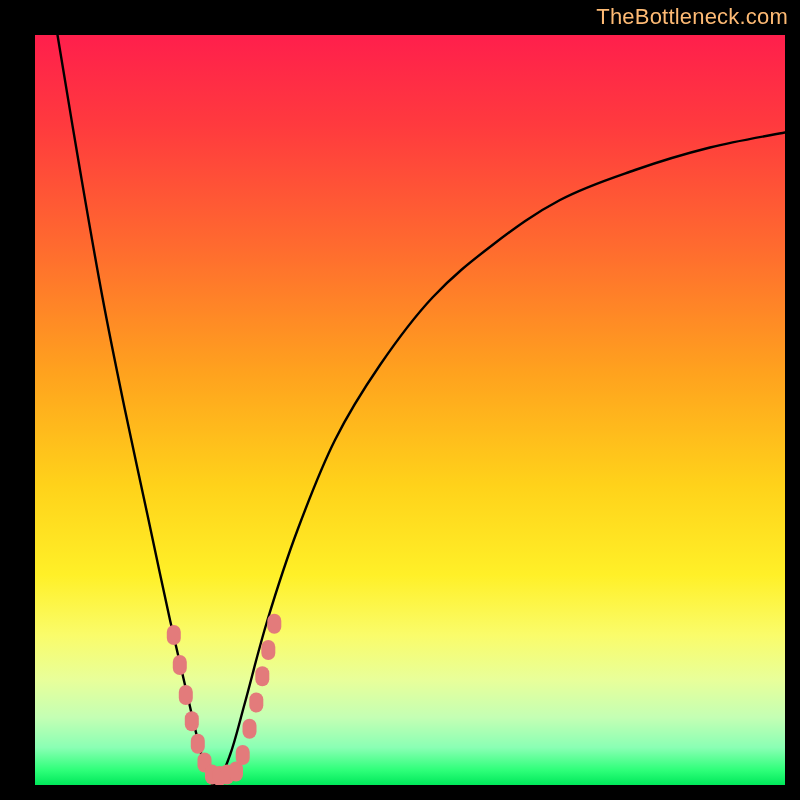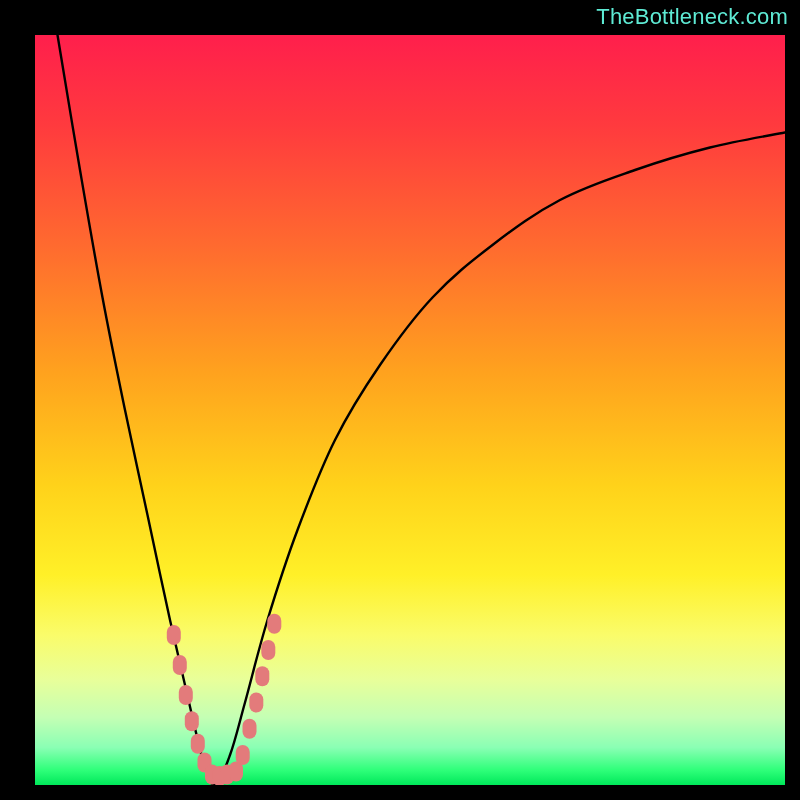--- a/index.html
+++ b/index.html
@@ -42,21 +42,21 @@
   }
   .plot svg {
     position: absolute;
     left: 0;
     top: 0;
   }
   .watermark {
     position: absolute;
     top: 4px;
     right: 12px;
-    color: #5eead4;
+    color: #fdba74;
     font-size: 22px;
     font-weight: 500;
     letter-spacing: 0.2px;
     user-select: none;
   }
 </style>
 </head>
 <body>
 
 <div class="frame">

